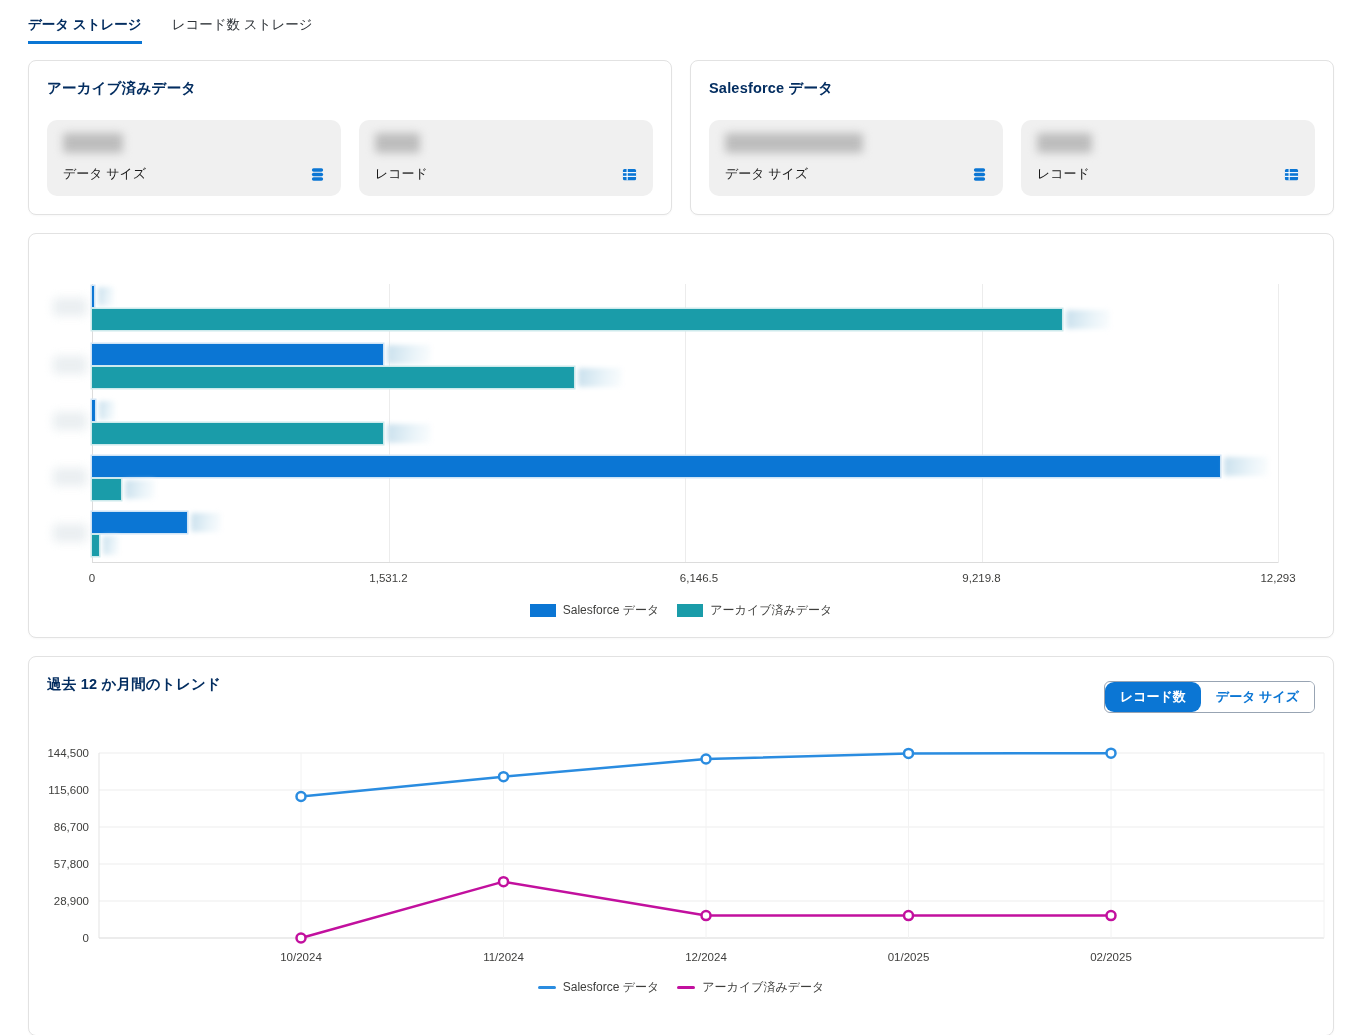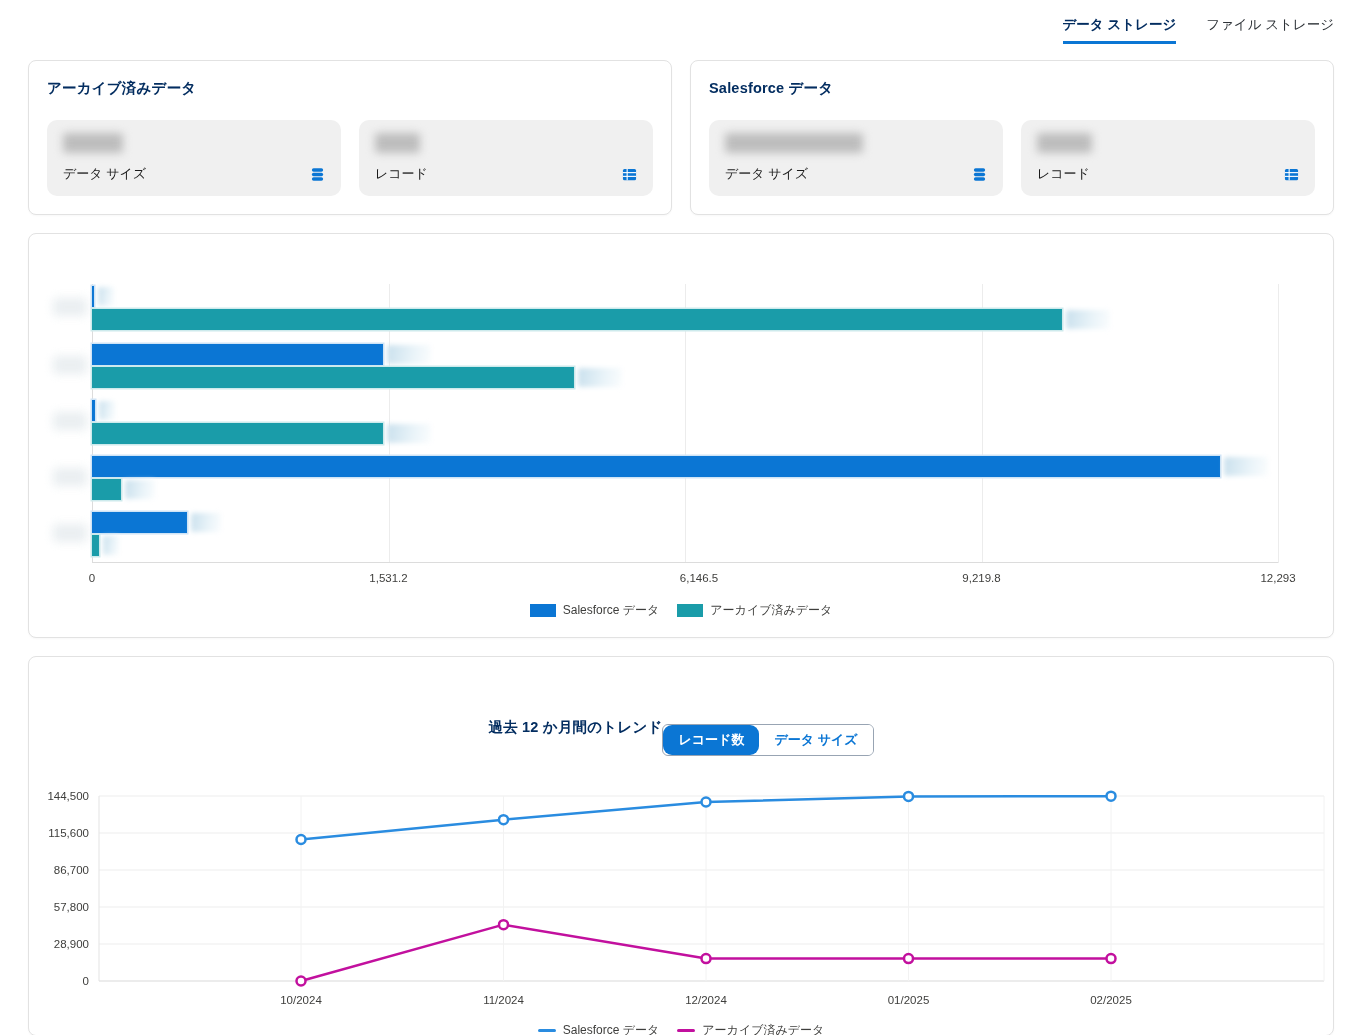--- a/index.html
+++ b/index.html
@@ -4,21 +4,21 @@
 <style>
   * { box-sizing: border-box; }
   html,body { margin:0; padding:0; }
   body {
     width:1346px; height:1035px; overflow:hidden; background:#fff;
     font-family:"Liberation Sans", sans-serif; color:#222;
   }
   .page { padding:14px 12px 0 28px; }
 
   
-  .tabs { display:flex; gap:30px; margin:2px 0 16px 0;justify-content:flex-end; }
+  .tabs { display:flex; gap:30px; margin:2px 0 16px 0; }
   .tab { font-size:13.5px; color:#2e3338; padding-bottom:7px; cursor:pointer; border-bottom:3px solid transparent; }
   .tab.active { color:#032d60; font-weight:bold; border-bottom-color:#0b76d4; }
 
   
   .cards { display:grid; grid-template-columns:1fr 1fr; gap:18px; }
   .card {
     background:#fff; border:1px solid #e2e2e2; border-radius:8px;
     padding:18px; box-shadow:0 1px 2px rgba(0,0,0,.03);
   }
   .card-title { font-size:14.5px; font-weight:bold; color:#032d60; letter-spacing:.2px; }
@@ -48,35 +48,35 @@
   }
   .cat-blur { position:absolute; width:34px; height:18px; background:#dfe6ea; opacity:.65; filter:blur(5px); border-radius:2px; }
   .xticks { position:relative; height:16px; margin-top:9px; }
   .xticks span { position:absolute; transform:translateX(-50%); font-size:11.5px; color:#3e3e3c; white-space:nowrap; }
   .legend { display:flex; justify-content:center; align-items:center; gap:18px; margin-top:14px; font-size:12px; color:#3e3e3c; }
   .legend-item { display:flex; align-items:center; gap:7px; }
   .legend-swatch { width:26px; height:13px; }
   .legend-line { width:18px; height:3px; border-radius:2px; }
 
   
-  .trend-header { display:flex; justify-content:center; align-items:flex-start;margin-top:43px; }
+  .trend-header { display:flex; justify-content:space-between; align-items:flex-start; }
   .toggle { display:flex; border:1px solid #98a4b3; border-radius:6px; overflow:hidden; margin-top:6px; }
   .toggle-seg { padding:6px 15px; font-size:13px; font-weight:bold; color:#0b76d4; background:#fff; cursor:pointer; }
   .toggle-seg.active { background:#0b76d4; color:#fff; border-radius:9px; }
   .trend-chart { margin-top:26px; }
   .trend-card-fixed { height:380px; }
 </style>
 </head>
 <body>
 
 <div class="page">
 
   <div class="tabs">
     <div class="tab active">データ ストレージ</div>
-    <div class="tab">ファイル ストレージ</div>
+    <div class="tab">レコード数 ストレージ</div>
   </div>
 
   <div class="cards">
 
     <div class="card">
       <div class="card-title">アーカイブ済みデータ</div>
       <div class="stat-row">
         <div class="stat-box">
           <div class="stat-blur" style="width:60px"></div>
           <div class="stat-bottom">

